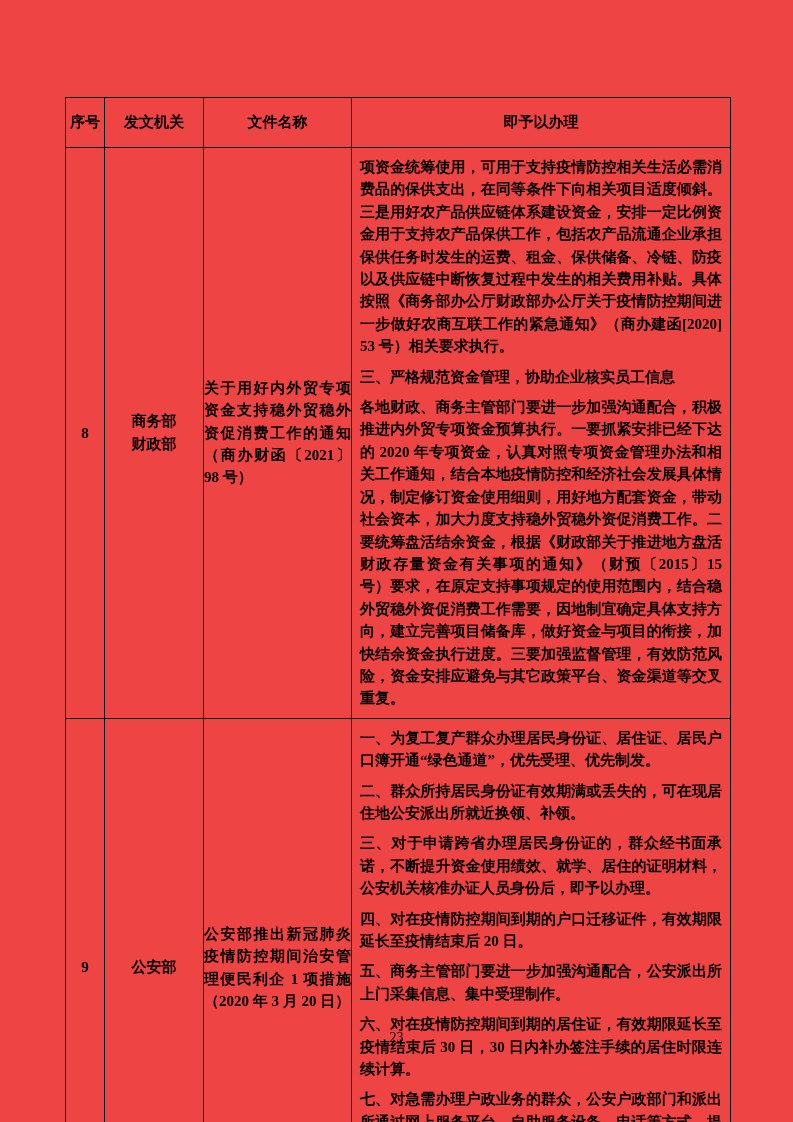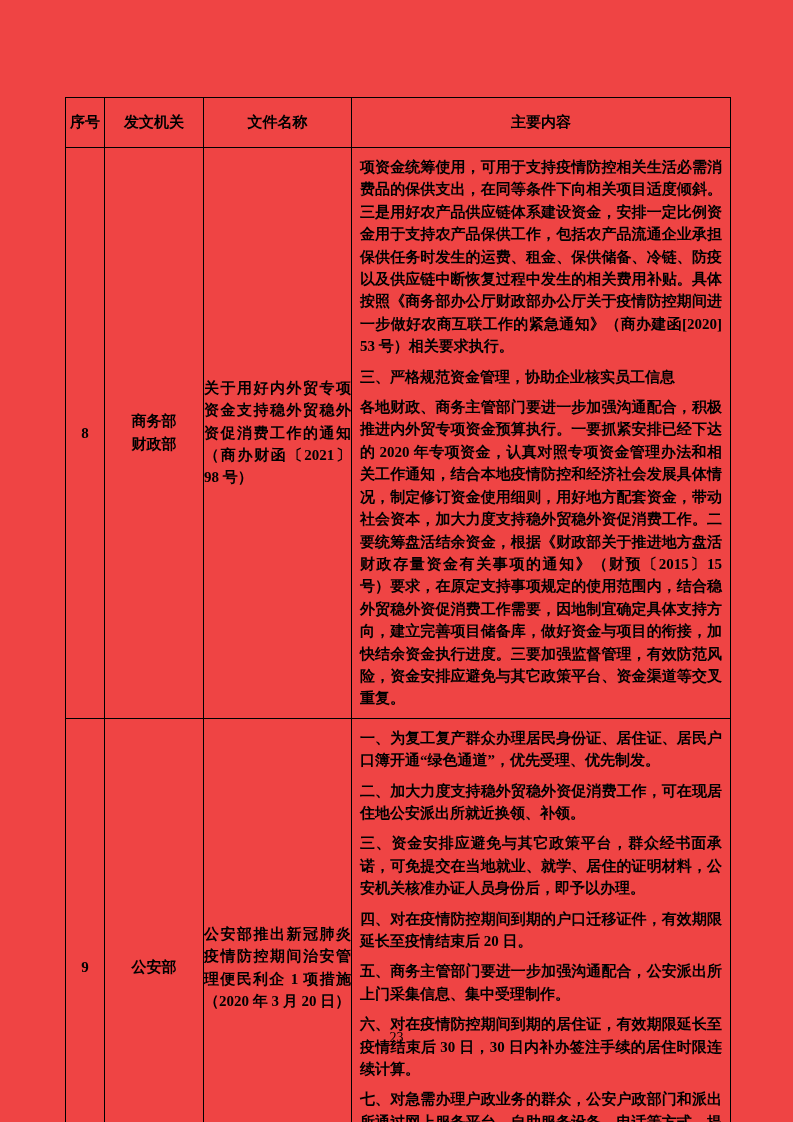--- a/index.html
+++ b/index.html
@@ -75,21 +75,21 @@
       <col class="col-index">
       <col class="col-agency">
       <col class="col-docname">
       <col class="col-content">
     </colgroup>
     <thead>
       <tr>
         <th class="h-cell h-index">序号</th>
         <th class="h-cell">发文机关</th>
         <th class="h-cell">文件名称</th>
-        <th class="h-cell">主要内容</th>
+        <th class="h-cell">即予以办理</th>
       </tr>
     </thead>
     <tbody>
       <tr class="row-8">
         <td class="c-index">8</td>
         <td class="c-agency">
           <span class="agency-line">商务部</span>
           <span class="agency-line">财政部</span>
         </td>
         <td class="c-docname">关于用好内外贸专项资金支持稳外贸稳外资促消费工作的通知（商办财函〔2021〕98 号）</td>
@@ -100,22 +100,22 @@
         </td>
       </tr>
       <tr class="row-9">
         <td class="c-index">9</td>
         <td class="c-agency">
           <span class="agency-line">公安部</span>
         </td>
         <td class="c-docname">公安部推出新冠肺炎疫情防控期间治安管理便民利企 1 项措施（2020 年 3 月 20 日）</td>
         <td class="c-content">
           <p>一、为复工复产群众办理居民身份证、居住证、居民户口簿开通“绿色通道”，优先受理、优先制发。</p>
-          <p>二、加大力度支持稳外贸稳外资促消费工作，可在现居住地公安派出所就近换领、补领。</p>
-          <p>三、资金安排应避免与其它政策平台，群众经书面承诺，可免提交在当地就业、就学、居住的证明材料，公安机关核准办证人员身份后，即予以办理。</p>
+          <p>二、群众所持居民身份证有效期满或丢失的，可在现居住地公安派出所就近换领、补领。</p>
+          <p>三、对于申请跨省办理居民身份证的，群众经书面承诺，不断提升资金使用绩效、就学、居住的证明材料，公安机关核准办证人员身份后，即予以办理。</p>
           <p>四、对在疫情防控期间到期的户口迁移证件，有效期限延长至疫情结束后 20 日。</p>
           <p>五、商务主管部门要进一步加强沟通配合，公安派出所上门采集信息、集中受理制作。</p>
           <p>六、对在疫情防控期间到期的居住证，有效期限延长至疫情结束后 30 日，30 日内补办签注手续的居住时限连续计算。</p>
           <p>七、对急需办理户政业务的群众，公安户政部门和派出所通过网上服务平台、自助服务设备、电话等方式，提供政策咨询、信息查询和预约办理服务。</p>
           <p>八、运用公安基础业务资源，协助企业核实员工信息，为疫</p>
         </td>
       </tr>
     </tbody>
   </table>
 

